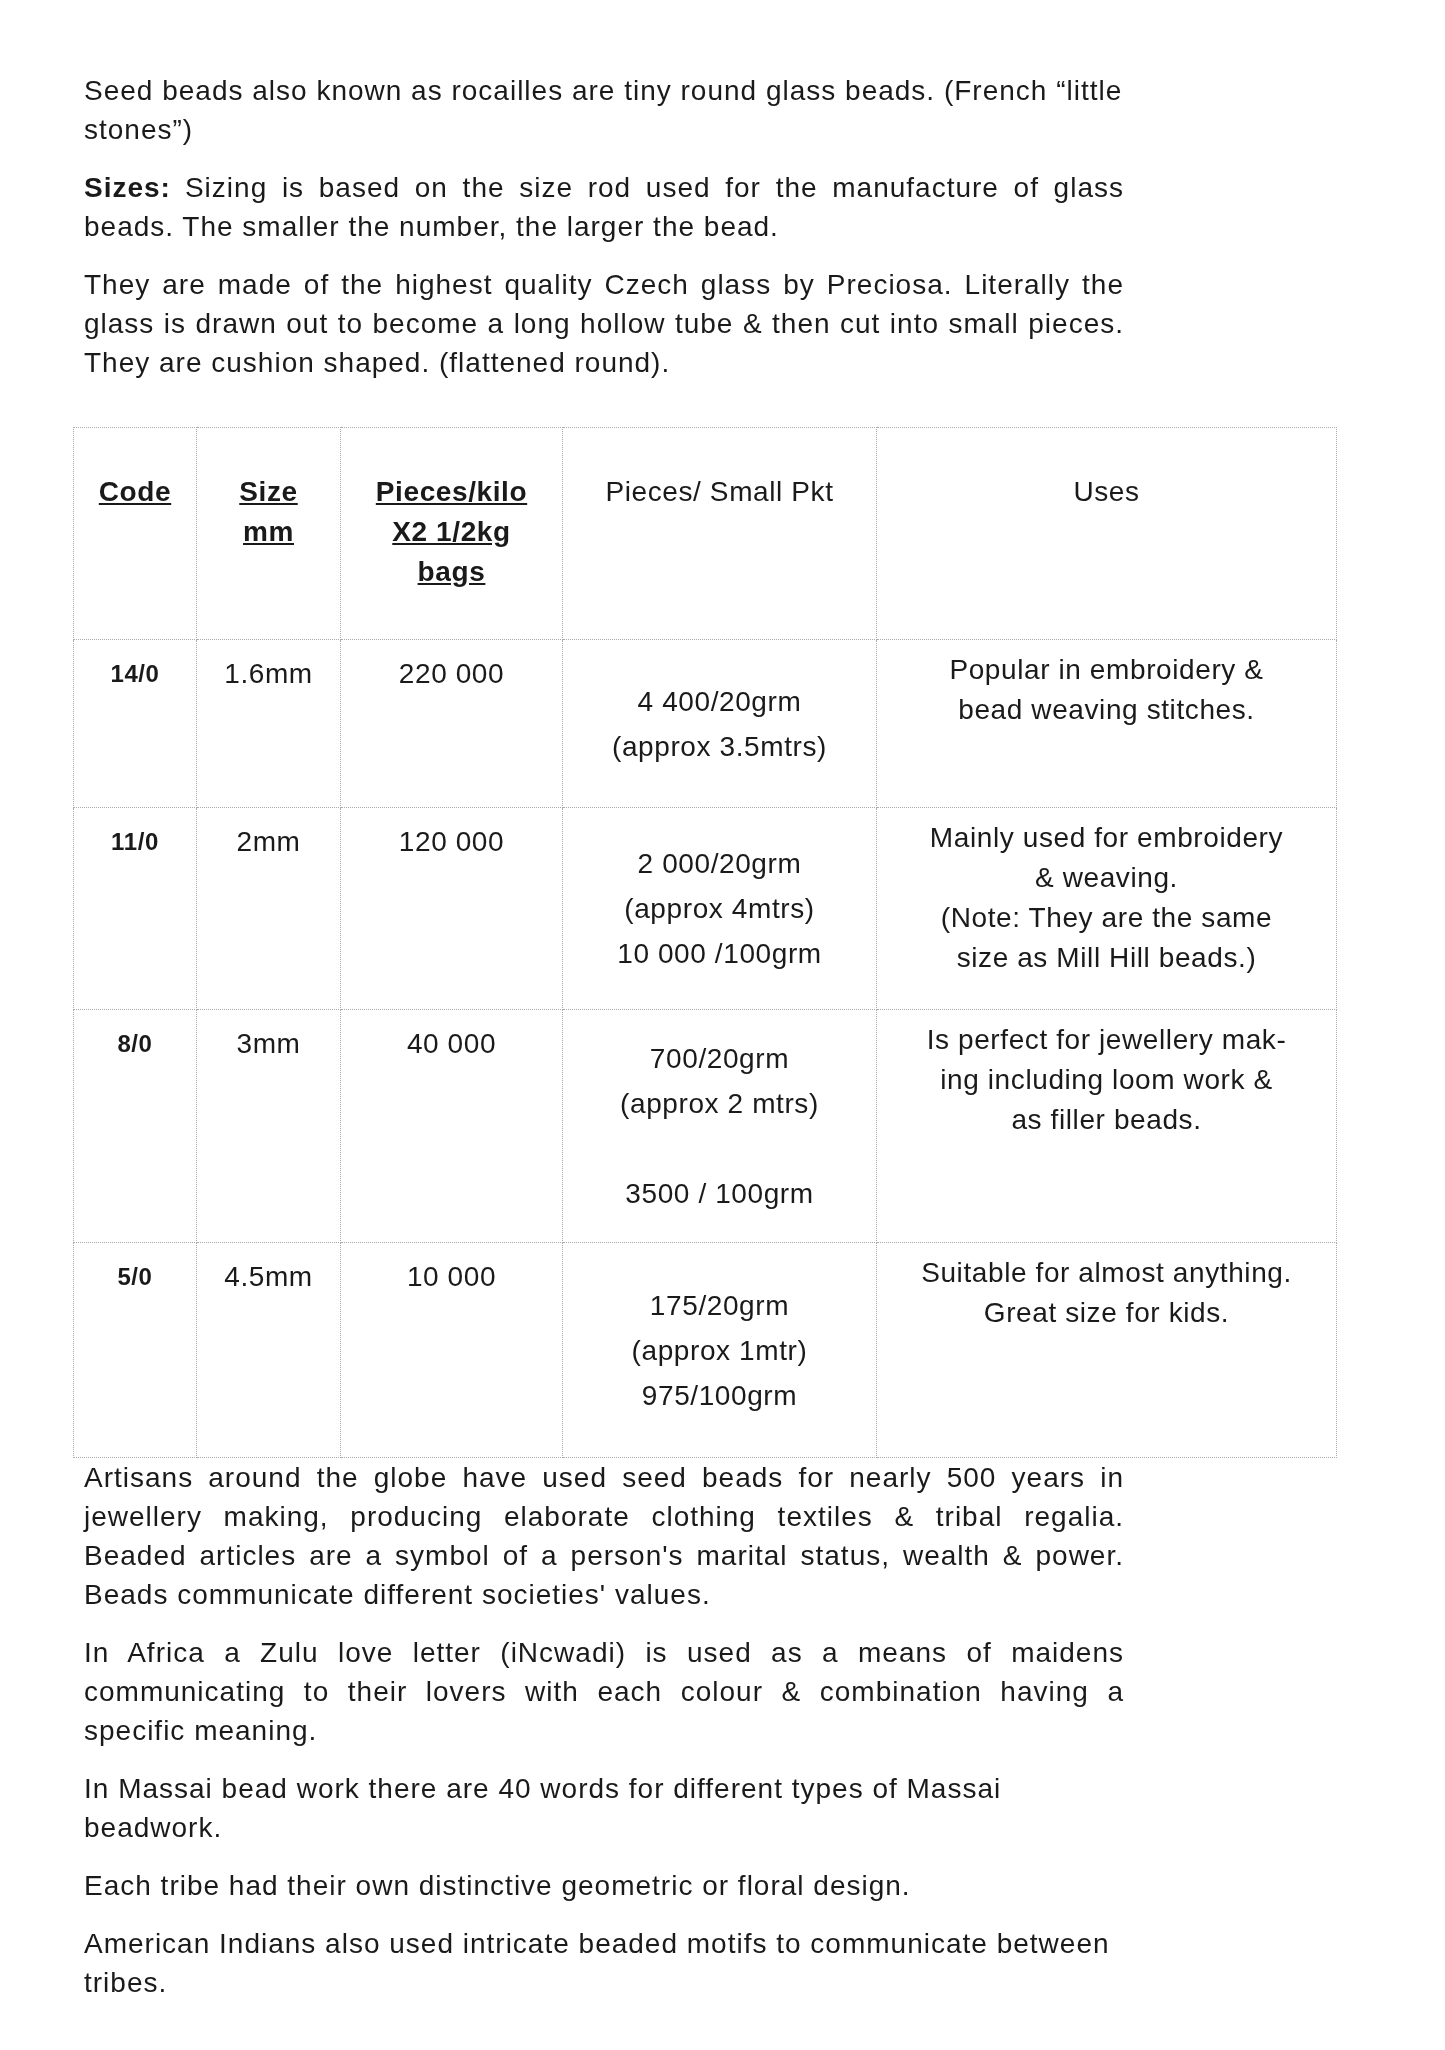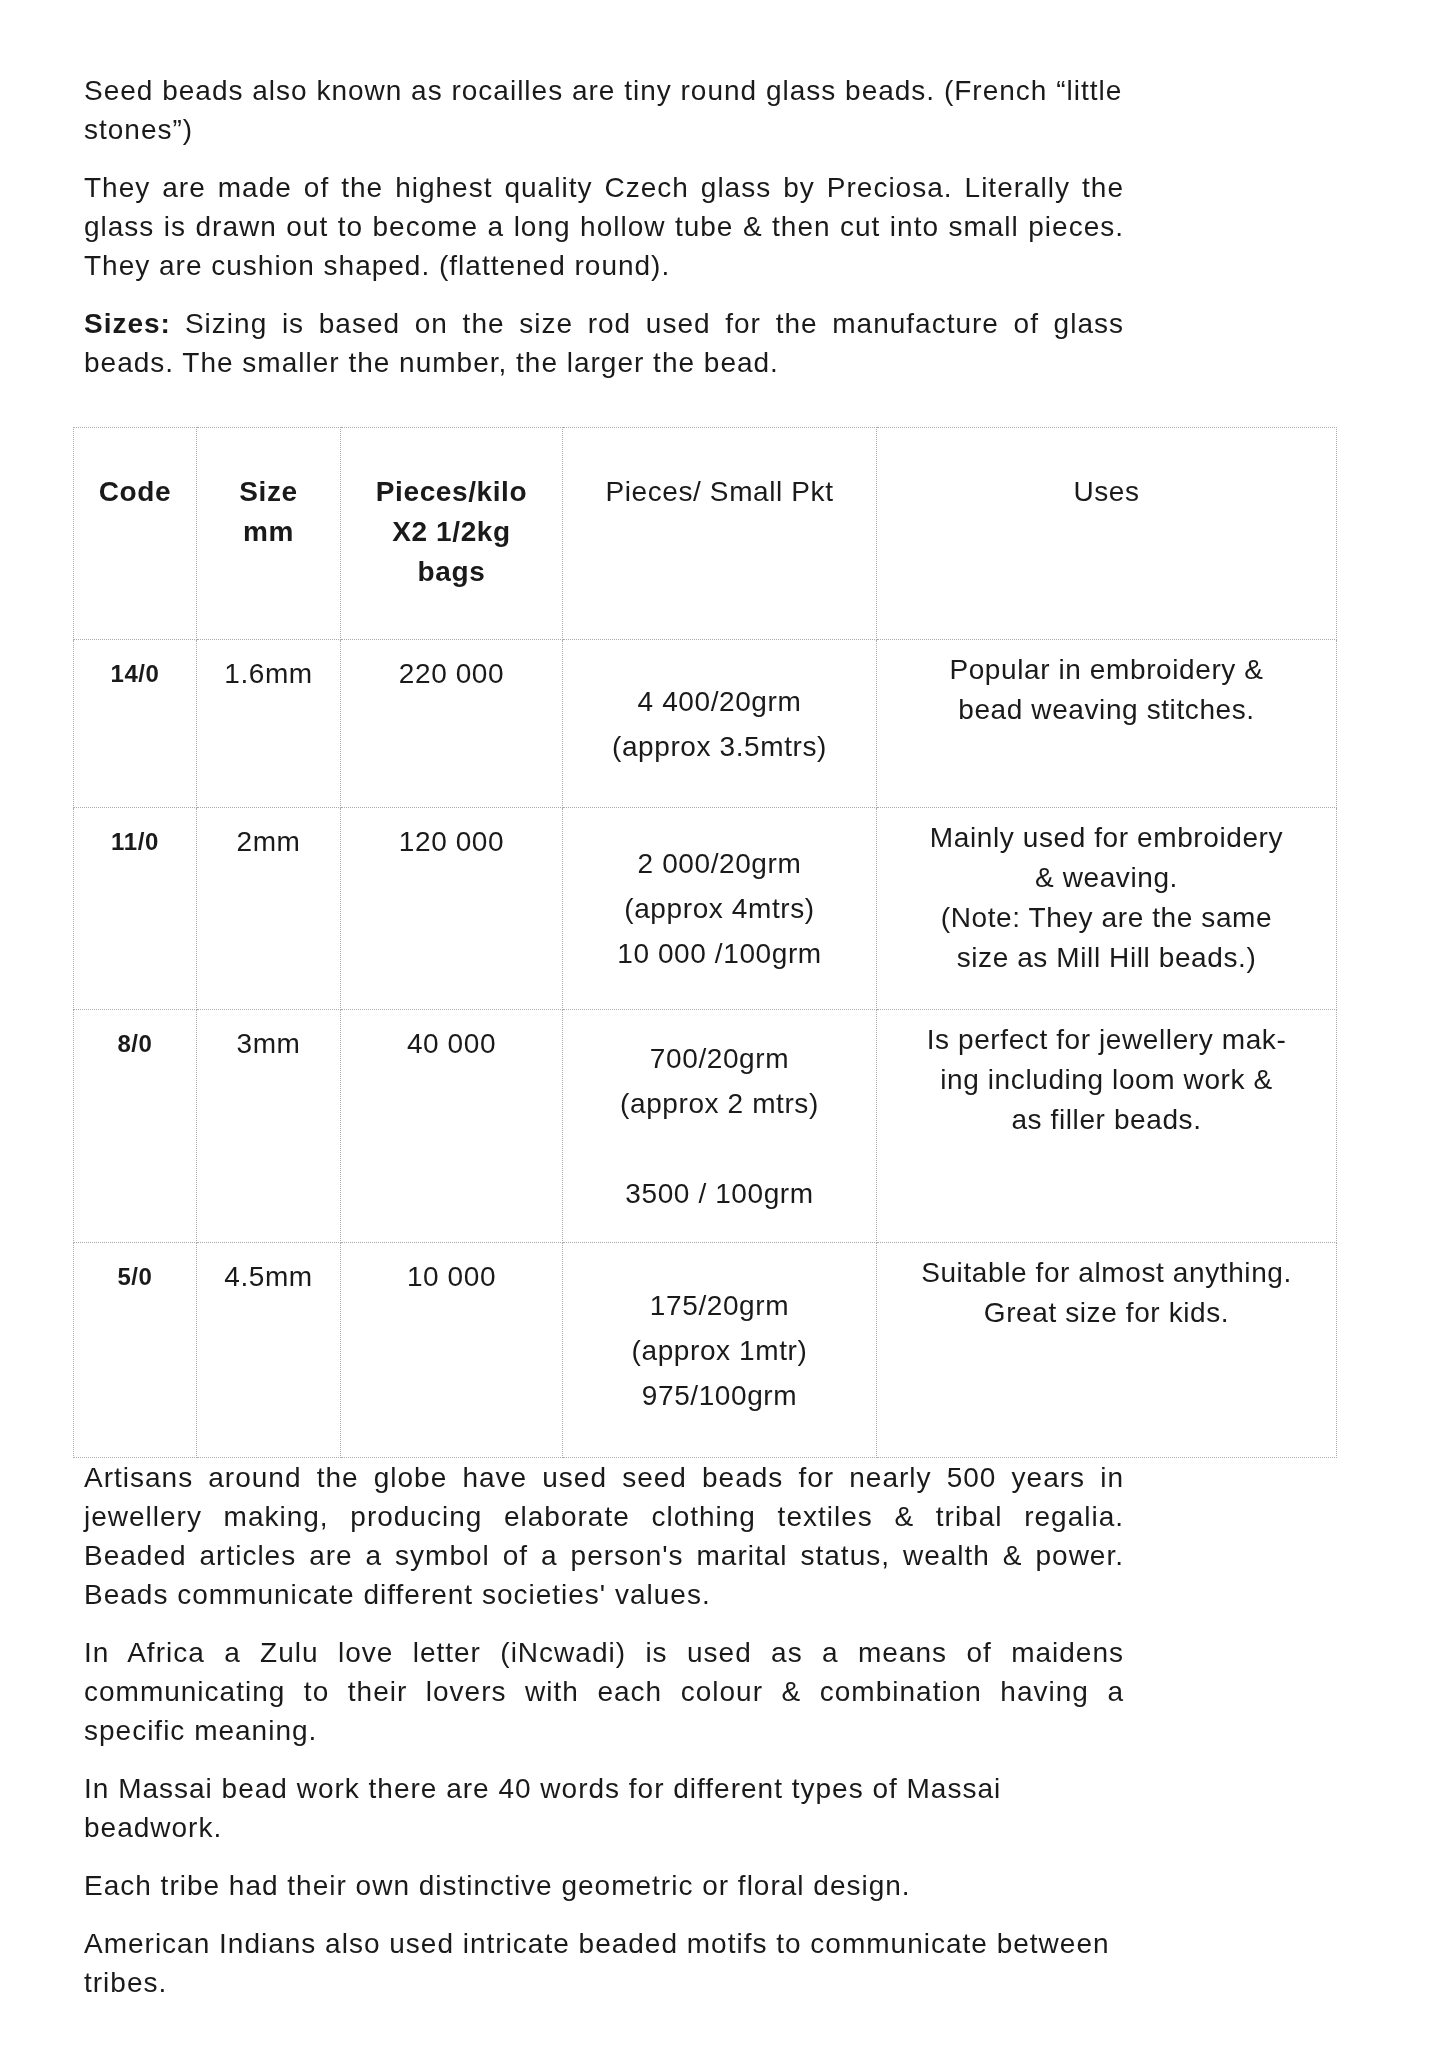--- a/index.html
+++ b/index.html
@@ -52,44 +52,44 @@
   .bead-table tbody tr:nth-child(1) { height: 168px; }
   .bead-table tbody tr:nth-child(2) { height: 202px; }
   .bead-table tbody tr:nth-child(3) { height: 233px; }
   .bead-table tbody tr:nth-child(4) { height: 215px; }
 
   .bead-table th {
     font-weight: normal;
     padding-top: 44px;
     line-height: 40px;
   }
-  .bead-table th.th-bold { font-weight: bold; }
+  .bead-table th.th-bold { font-weight: bold; text-decoration: underline; }
 
   .bead-table td {
     padding-top: 14px;
     line-height: 40px;
   }
   td.cell-code { font-weight: bold; font-size: 24px; }
   td.cell-pkt {
     vertical-align: middle;
     padding-top: 0;
     line-height: 45px;
   }
   td.cell-uses { padding-top: 10px; line-height: 40px; }
 </style>
 </head>
 <body>
 
 <div class="page">
 
   <p class="para">Seed beads also known as rocailles are tiny round glass beads. (French “little stones”)</p>
 
+  <p class="para justify mt"><strong class="sizes-label">Sizes:</strong><span>Sizing is based on the size rod used for the manufacture of glass beads. The smaller the number, the larger the bead.</span></p>
+
   <p class="para justify mt">They are made of the highest quality Czech glass by Preciosa. Literally the glass is drawn out to become a long hollow tube &amp; then cut into small pieces. They are cushion shaped. (flattened round).</p>
-
-  <p class="para justify mt"><strong class="sizes-label">Sizes:</strong><span>Sizing is based on the size rod used for the manufacture of glass beads. The smaller the number, the larger the bead.</span></p>
 
   <table class="bead-table">
     <colgroup>
       <col class="col-code">
       <col class="col-size">
       <col class="col-kilo">
       <col class="col-pkt">
       <col class="col-uses">
     </colgroup>
     <thead>

